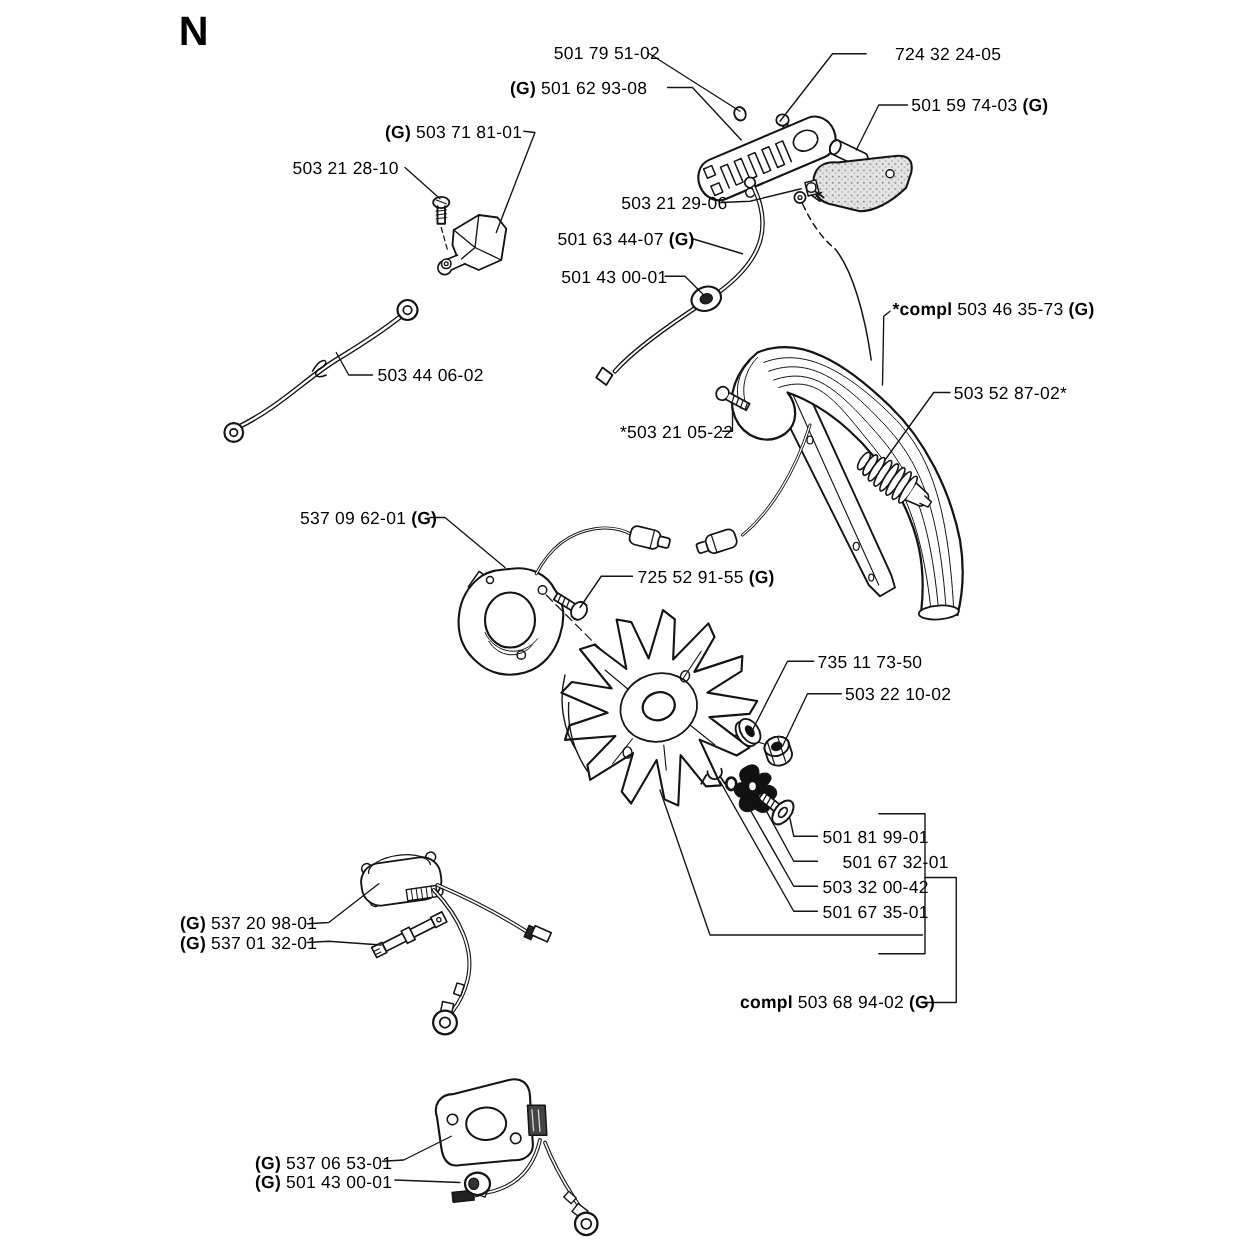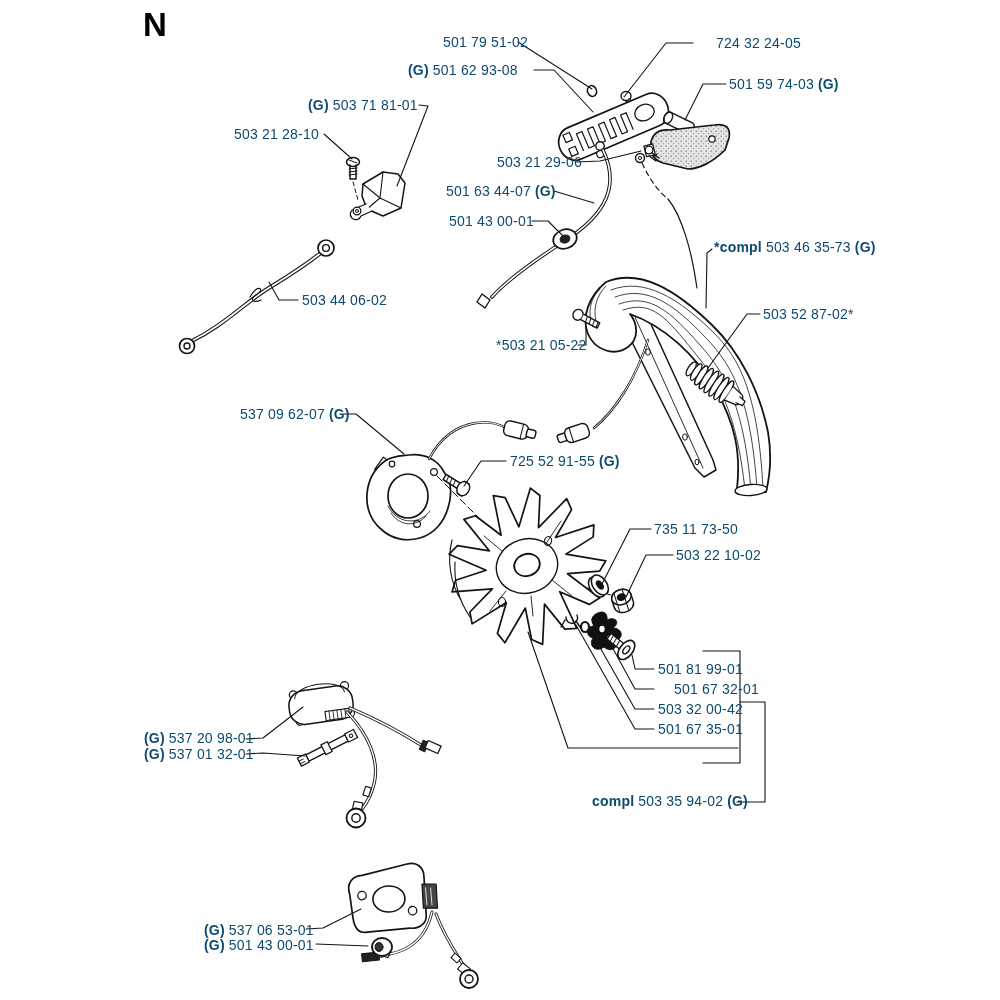--- a/index.html
+++ b/index.html
@@ -1,20 +1,20 @@
 <!DOCTYPE html>
 <html><head>
 <meta charset="utf-8">
 <style>
   html,body{margin:0;padding:0;background:#fff;}
   #stage{position:relative;width:1000px;height:1000px;background:#fff;overflow:hidden;
          font-family:"Liberation Sans",sans-serif;}
   #art{position:absolute;left:0;top:0;}
   .lbl{position:absolute;display:inline-flex;gap:4px;font-size:14px;line-height:1;
-       color:#0c4a6e;white-space:nowrap;letter-spacing:.2px;}
+       color:#000000;white-space:nowrap;letter-spacing:.2px;}
   .lbl span:empty{display:none;}
   .lbl .b{font-weight:bold;}
   #nmark{position:absolute;left:143px;top:6px;font-size:33px;font-weight:bold;color:#000;}
 </style>
 </head>
 <body>
 
 <div id="stage">
 
 <svg id="art" width="1000" height="1000" viewBox="0 0 1000 1000">
@@ -342,21 +342,21 @@
 <div class="lbl" style="left:763px;top:307px">
       <span>503 52 87-02*</span>
     </div>
 <div class="lbl" style="left:496px;top:338px">
       <span>*503 21 05-22</span>
     </div>
 <div class="lbl" style="left:302px;top:293px">
       <span>503 44 06-02</span>
     </div>
 <div class="lbl" style="left:240px;top:407px">
-      <span>537 09 62-07</span>
+      <span>537 09 62-01</span>
       <span class="b">(G)</span>
     </div>
 <div class="lbl" style="left:510px;top:454px">
       <span>725 52 91-55</span>
       <span class="b">(G)</span>
     </div>
 <div class="lbl" style="left:654px;top:522px">
       <span>735 11 73-50</span>
     </div>
 <div class="lbl" style="left:676px;top:548px">
@@ -377,21 +377,21 @@
 <div class="lbl" style="left:144px;top:731px">
       <span class="b">(G)</span>
       <span>537 20 98-01</span>
     </div>
 <div class="lbl" style="left:144px;top:747px">
       <span class="b">(G)</span>
       <span>537 01 32-01</span>
     </div>
 <div class="lbl" style="left:592px;top:794px">
       <span class="b">compl</span>
-      <span>503 35 94-02</span>
+      <span>503 68 94-02</span>
       <span class="b">(G)</span>
     </div>
 <div class="lbl" style="left:204px;top:923px">
       <span class="b">(G)</span>
       <span>537 06 53-01</span>
     </div>
 <div class="lbl" style="left:204px;top:938px">
       <span class="b">(G)</span>
       <span>501 43 00-01</span>
     </div>

